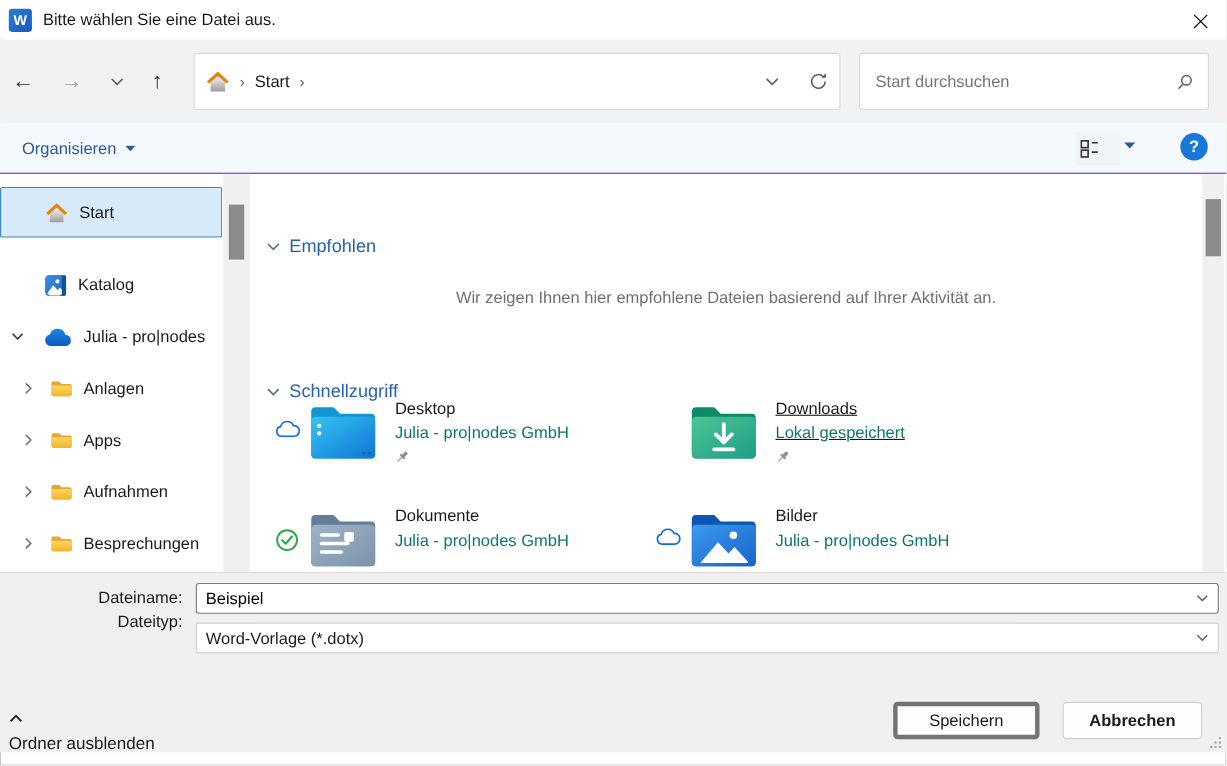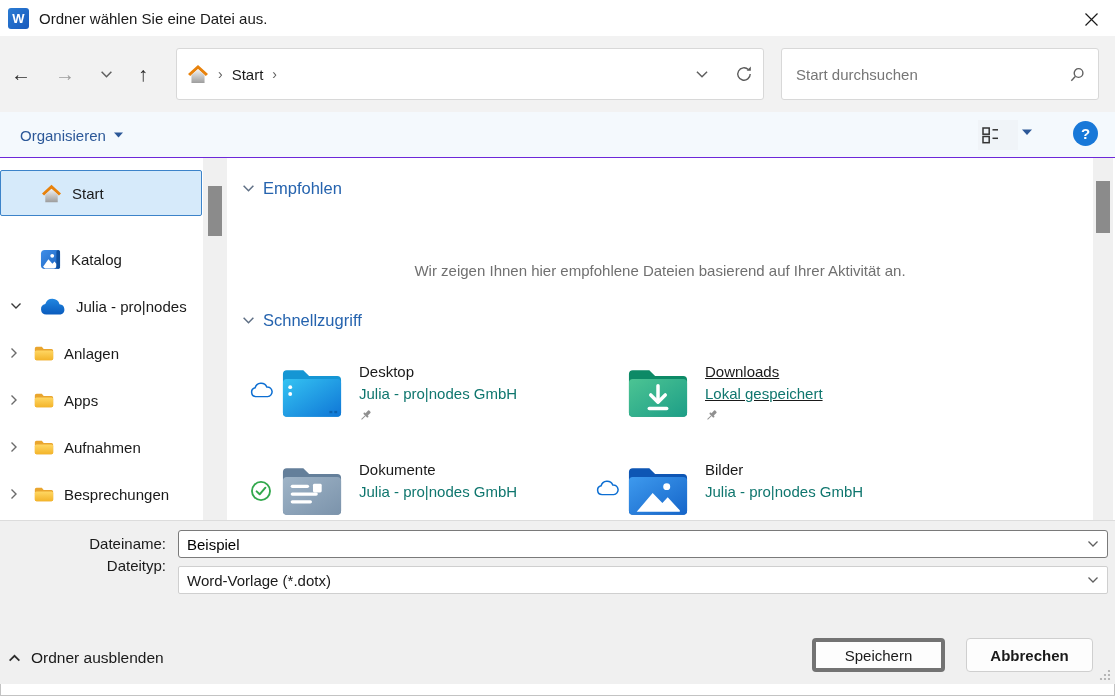--- a/index.html
+++ b/index.html
@@ -51,33 +51,33 @@
   .help-btn{position:absolute;left:1073px;top:9px;width:25px;height:25px;border-radius:50%;
     background:#1878d8;color:#fff;font-weight:bold;font-size:15px;border:0;display:flex;
     align-items:center;justify-content:center;cursor:pointer;}
 
   
   .bodyarea{position:absolute;top:158px;left:0;right:0;height:362px;background:#fff;overflow:hidden;}
   .sidebar{position:absolute;top:0;left:0;width:202px;height:100%;overflow:hidden;}
   .side-item{height:46px;display:flex;align-items:center;margin:1px 0;box-sizing:border-box;cursor:pointer;}
   .side-item.pl-top{padding-left:40px;margin-top:20px;}
   .side-item.pl-drive{padding-left:8px;}
-  .side-item.pl-folder{padding-left:6px;}
+  .side-item.pl-folder{padding-left:18px;}
   .side-item.selected{background:#d6eafa;border:1px solid #3c83c9;border-radius:2px;margin-top:12px;}
   .side-label{margin-left:10px;white-space:nowrap;overflow:hidden;}
   .exp-chev{width:16px;display:flex;justify-content:center;flex:0 0 auto;}
   .drive-icon-gap{margin-left:16px;}
   .folder-icon-gap{margin-left:12px;}
   .side-scroll{position:absolute;top:0;left:203px;width:24px;height:100%;background:#f0f0f0;}
   .side-thumb{position:absolute;left:5px;top:28px;width:14px;height:50px;background:#8b8b8b;}
   .main-scroll{position:absolute;top:0;right:2px;width:20px;height:100%;background:#f0f0f0;}
   .main-thumb{position:absolute;left:3px;top:23px;width:14px;height:52px;background:#8b8b8b;}
 
   .maincontent{position:absolute;left:230px;top:0;width:860px;height:100%;}
-  .section-head{position:absolute;display:flex;align-items:center;gap:8px;cursor:pointer;}
+  .section-head{position:absolute;display:flex;align-items:center;gap:8px;cursor:pointer;margin-top:36px;}
   .section-head .sec-title{color:#2563ae;font-size:16.5px;}
   .sec-empfohlen{left:12px;top:21px;}
   .sec-schnell{left:12px;top:153px;}
   .empty-text{position:absolute;left:0;right:0;top:104px;text-align:center;color:#707070;}
 
   .tile{position:absolute;width:340px;height:86px;display:flex;align-items:flex-start;cursor:pointer;}
   .tile-r1c1{left:20px;top:198px;}
   .tile-r1c2{left:366px;top:198px;text-decoration:underline;}
   .tile-r2c1{left:20px;top:296px;}
   .tile-r2c2{left:366px;top:296px;}
@@ -94,23 +94,23 @@
   .f-label{position:absolute;left:0;width:166px;text-align:right;line-height:28px;}
   .lbl-name{top:9px;}
   .lbl-type{top:31px;}
   .combo{position:absolute;left:178px;width:930px;height:28px;box-sizing:border-box;background:#fff;}
   .combo-name{top:9px;border:1px solid #7a7a7a;border-radius:3px;}
   .combo-type{top:45px;border:1px solid #cfcfcf;border-radius:2px;display:flex;align-items:center;cursor:pointer;}
   .combo-name input{position:absolute;left:0;top:0;width:100%;height:100%;border:0;outline:none;
     box-sizing:border-box;padding:0 26px 0 8px;font-family:"Liberation Sans",sans-serif;font-size:15px;background:transparent;}
   .combo-chev{position:absolute;right:8px;top:9px;}
   .combo-type .type-text{padding-left:8px;}
-  .hide-folders{position:absolute;left:8px;top:128px;display:flex;align-items:center;gap:10px;
+  .hide-folders{position:absolute;left:8px;top:128px;display:flex;align-items:flex-start;gap:10px;
     background:transparent;border:0;font-family:"Liberation Sans",sans-serif;font-size:15.5px;
-    color:#1a1a1a;cursor:pointer;padding:0;}
+    color:#1a1a1a;cursor:pointer;padding:0;flex-direction:column;}
   .btn{position:absolute;top:117px;height:34px;background:#fdfdfd;border-radius:4px;
     font-family:"Liberation Sans",sans-serif;font-size:15px;color:#1a1a1a;cursor:pointer;}
   .btn-save{left:812px;width:133px;border:4px solid #737373;}
   .btn-cancel{left:966px;width:127px;border:1px solid #cfcfcf;font-weight:bold;}
   .resize-grip{position:absolute;right:4px;bottom:3px;}
 </style>
 </head>
 <body>
 
 <svg width="0" height="0" style="position:absolute">
@@ -147,21 +147,21 @@
         <stop offset="0" stop-color="#2186e0"></stop>
         <stop offset="1" stop-color="#0a5bbd"></stop>
       </linearGradient>
   </defs>
 </svg>
 
 <div class="dialog">
 
   <div class="titlebar">
     <span class="word-icon">W</span>
-    <span class="title-text">Ordner wählen Sie eine Datei aus.</span>
+    <span class="title-text">Bitte wählen Sie eine Datei aus.</span>
     <button class="close-btn">
       <span>
         <svg width="15" height="15" viewBox="0 0 15 15">
             <path d="M1.5 1.5 L13.5 13.5 M13.5 1.5 L1.5 13.5" stroke="#1a1a1a" stroke-width="1.2"></path>
           </svg>
       </span>
     </button>
   </div>
 
   <div class="navrow">

